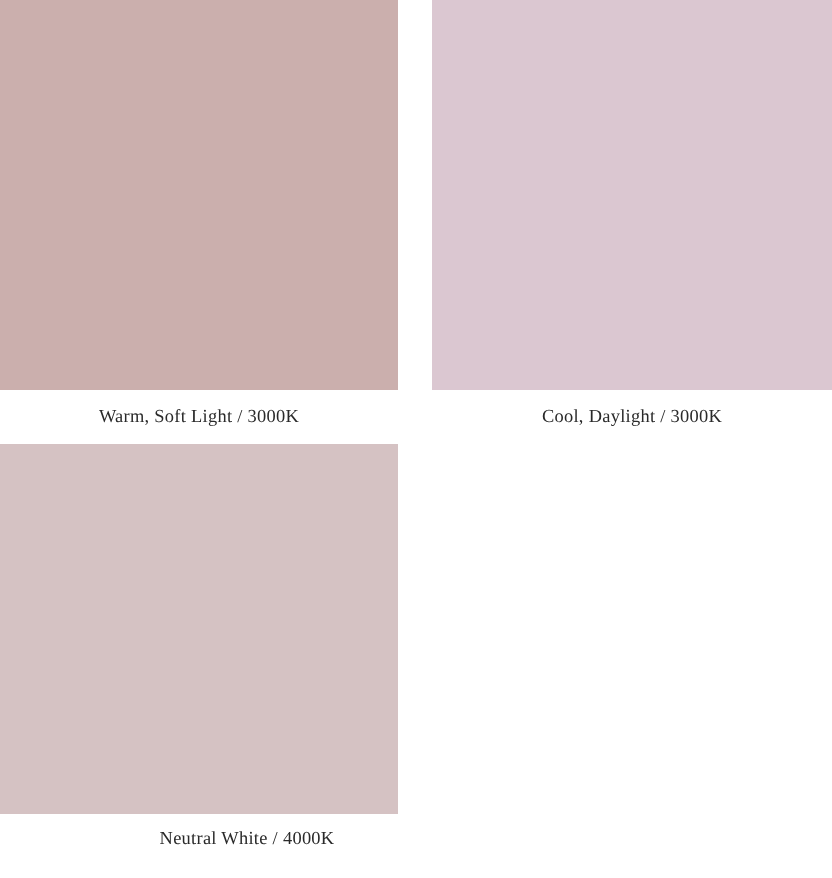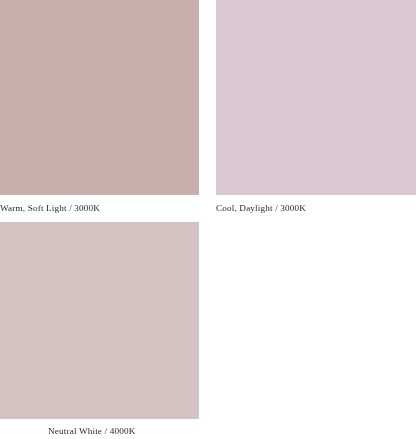--- a/index.html
+++ b/index.html
@@ -29,21 +29,21 @@
 
   
   .cell-r1c1 { grid-column: 1; grid-row: 1 / span 2; }
   .cell-r1c2 { grid-column: 3; grid-row: 1 / span 2; }
   .cell-r2c1 { grid-column: 1; grid-row: 3 / span 2; }
   .cell-r2c2 { grid-column: 3; grid-row: 3 / span 2; }
 
   .swatch-cell {
     display: flex;
     flex-direction: column;
-    align-items: flex-start;
+    align-items: center;
     background: transparent;
   }
 
   .swatch-chip {
     width: 100%;
     flex: 1 1 auto;
     display: block;
   }
 
   .swatch-caption {
@@ -54,21 +54,21 @@
     line-height: 27px;
     height: 27px;
     letter-spacing: 0.15px;
     white-space: nowrap;
     font-family: "Liberation Serif", "DejaVu Serif", serif;
   }
 
   .cell-r2c1 .swatch-caption,
   .cell-r2c2 .swatch-caption {
     line-height: 24px;
-    height: 20px;
+    height: 32px;
     margin-left: 48px;
   }
 
   .swatch-cell.is-empty .swatch-chip {
     background: #ffffff;
   }
   .swatch-cell.is-empty .swatch-caption {
     visibility: hidden;
   }
 </style>

